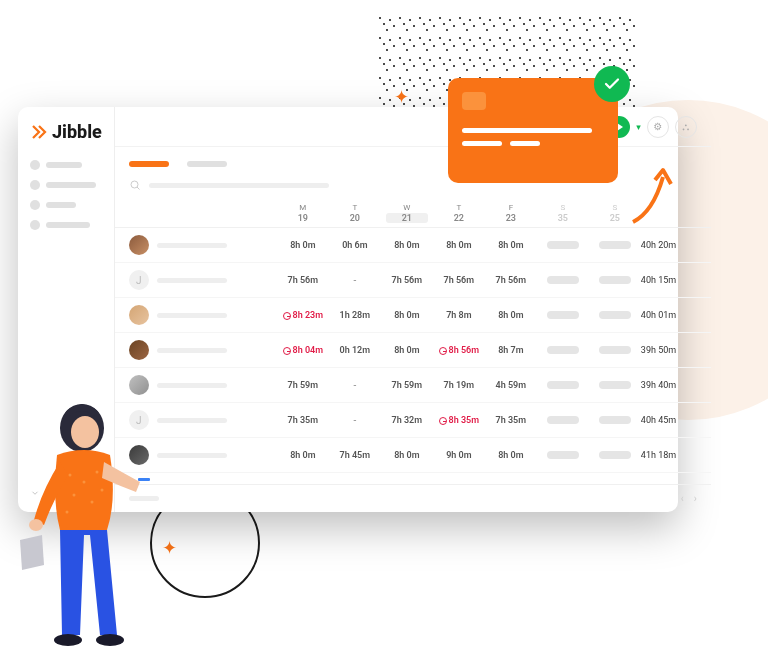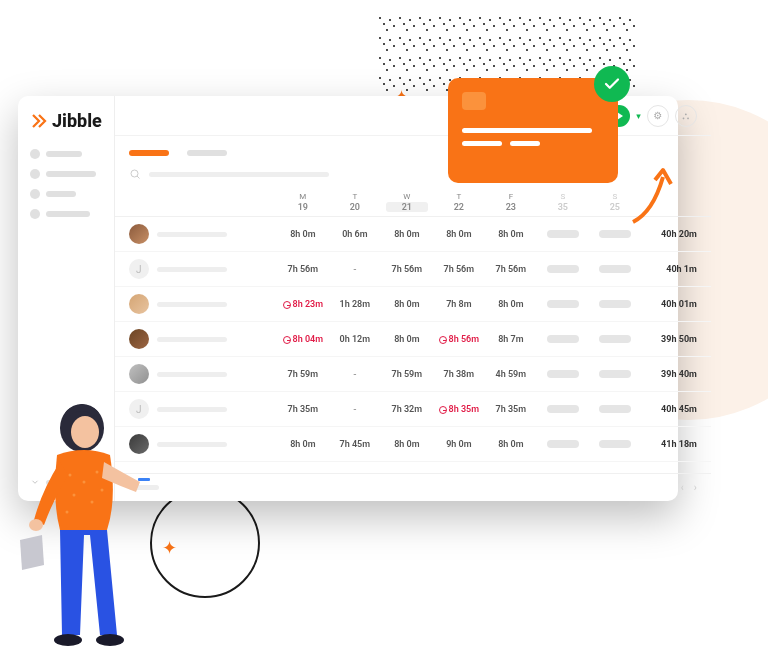--- a/index.html
+++ b/index.html
@@ -3,21 +3,21 @@
 <meta charset="utf-8">
 <style>
 *{box-sizing:border-box;margin:0;padding:0}
 body{font-family:-apple-system,BlinkMacSystemFont,"Segoe UI",Roboto,sans-serif;background:#fff;width:768px;height:658px;position:relative;overflow:hidden}
 .bg-circle{position:absolute;width:320px;height:320px;border-radius:50%;background:#fcf1e8;right:-80px;top:100px;z-index:0}
 .bg-ring{position:absolute;width:110px;height:110px;border:2px solid #1a1a1a;border-radius:50%;left:150px;bottom:60px;z-index:0}
 .texture{position:absolute;width:260px;height:110px;right:130px;top:16px;opacity:0.7;background:radial-gradient(circle at 10% 10%,#000 1px,transparent 1px),radial-gradient(circle at 30% 40%,#000 1px,transparent 1px),radial-gradient(circle at 60% 20%,#000 1px,transparent 1px),radial-gradient(circle at 80% 50%,#000 1px,transparent 1px),radial-gradient(circle at 45% 70%,#000 1px,transparent 1px);background-size:20px 20px}
 .sparkle{position:absolute;color:#f97316;font-size:18px}
 .sparkle.s1{left:394px;top:86px}
 .sparkle.s2{left:162px;bottom:100px}
-.window{position:absolute;left:18px;top:96px;width:660px;height:405px;background:#fff;border-radius:10px;box-shadow:0 16px 40px rgba(0,0,0,0.25);display:flex;z-index:2}
+.window{position:absolute;left:18px;top:107px;width:660px;height:405px;background:#fff;border-radius:10px;box-shadow:0 16px 40px rgba(0,0,0,0.25);display:flex;z-index:2}
 .sidebar{width:116px;border-right:1px solid #eee;padding:14px 12px;display:flex;flex-direction:column}
 .logo{font-weight:800;font-size:18px;color:#1a1a1a;display:flex;align-items:center;gap:4px;margin-bottom:18px}
 .logo-icon{width:18px;height:18px}
 .nav{display:flex;flex-direction:column;gap:10px}
 .nav-item{display:flex;align-items:center;gap:6px}
 .nav-dot{width:10px;height:10px;border-radius:50%;background:#e0e0e0}
 .nav-bar{height:6px;background:#e0e0e0;border-radius:3px;flex:1}
 .exp{margin-top:auto;display:flex;align-items:center;gap:6px;color:#bbb;font-size:11px}
 .chev{width:10px;height:10px}
 .main{flex:1;display:flex;flex-direction:column}
@@ -48,21 +48,21 @@
 .avatar.p3{background:linear-gradient(135deg,#d4a574,#e8c4a0)}
 .avatar.p4{background:linear-gradient(135deg,#6b4423,#9c6644)}
 .avatar.p5{background:linear-gradient(135deg,#c0c0c0,#909090)}
 .avatar.p7{background:linear-gradient(135deg,#3a3a3a,#6a6a6a)}
 .name-ph{height:5px;background:#eee;border-radius:3px;width:70px;margin-left:8px}
 .cell{width:52px;text-align:center;color:#555;font-weight:600}
 .cell.late{color:#e11d48}
 .cell.dash{color:#999}
 .wk-ph{width:52px;display:flex;justify-content:center}
 .wk-ph span{display:block;width:32px;height:8px;background:#e5e5e5;border-radius:4px}
-.total{width:56px;text-align:right;margin-left:auto;font-weight:700;color:#333}
+.total{width:56px;margin-left:auto;font-weight:400;color:#333}
 .clock{width:8px;height:8px;display:inline-block;border:1px solid #e11d48;border-radius:50%;position:relative;margin-right:2px;vertical-align:middle}
 .clock::after{content:"";position:absolute;width:3px;height:1px;background:#e11d48;top:3px;left:3px}
 .pager{height:28px;display:flex;align-items:center;justify-content:space-between;padding:0 14px;border-top:1px solid #f0f0f0}
 .pager span{width:30px;height:5px;background:#eee;border-radius:3px}
 .pager .arr{color:#ccc;font-size:10px}
 .card{position:absolute;right:150px;top:78px;width:170px;height:105px;background:#f97316;border-radius:10px;z-index:4;padding:14px}
 .card-chip{width:24px;height:18px;background:#fb923c;border-radius:4px;margin-bottom:18px}
 .card-line{height:5px;background:#fff;border-radius:3px;margin-bottom:8px}
 .card-row{display:flex;gap:8px}
 .card-row div{height:5px;background:#fff;border-radius:3px}
@@ -215,21 +215,21 @@
             <div class="cell dash">-</div>
             <div class="cell">7h 56m</div>
             <div class="cell">7h 56m</div>
             <div class="cell">7h 56m</div>
             <div class="wk-ph">
               <span></span>
             </div>
             <div class="wk-ph">
               <span></span>
             </div>
-            <div class="total">40h 1m</div>
+            <div class="total">40h 15m</div>
           </div>
           <div class="data-row">
             <div class="name-col" style="display:flex;align-items:center">
               <div class="avatar p3"></div>
               <div class="name-ph"></div>
             </div>
             <div class="cell late"><span class="clock"></span>8h 23m</div>
             <div class="cell">1h 28m</div>
             <div class="cell">8h 0m</div>
             <div class="cell">7h 8m</div>
@@ -261,21 +261,21 @@
             <div class="total">39h 50m</div>
           </div>
           <div class="data-row">
             <div class="name-col" style="display:flex;align-items:center">
               <div class="avatar p5"></div>
               <div class="name-ph"></div>
             </div>
             <div class="cell">7h 59m</div>
             <div class="cell dash">-</div>
             <div class="cell">7h 59m</div>
-            <div class="cell">7h 38m</div>
+            <div class="cell">7h 19m</div>
             <div class="cell">4h 59m</div>
             <div class="wk-ph">
               <span></span>
             </div>
             <div class="wk-ph">
               <span></span>
             </div>
             <div class="total">39h 40m</div>
           </div>
           <div class="data-row">

